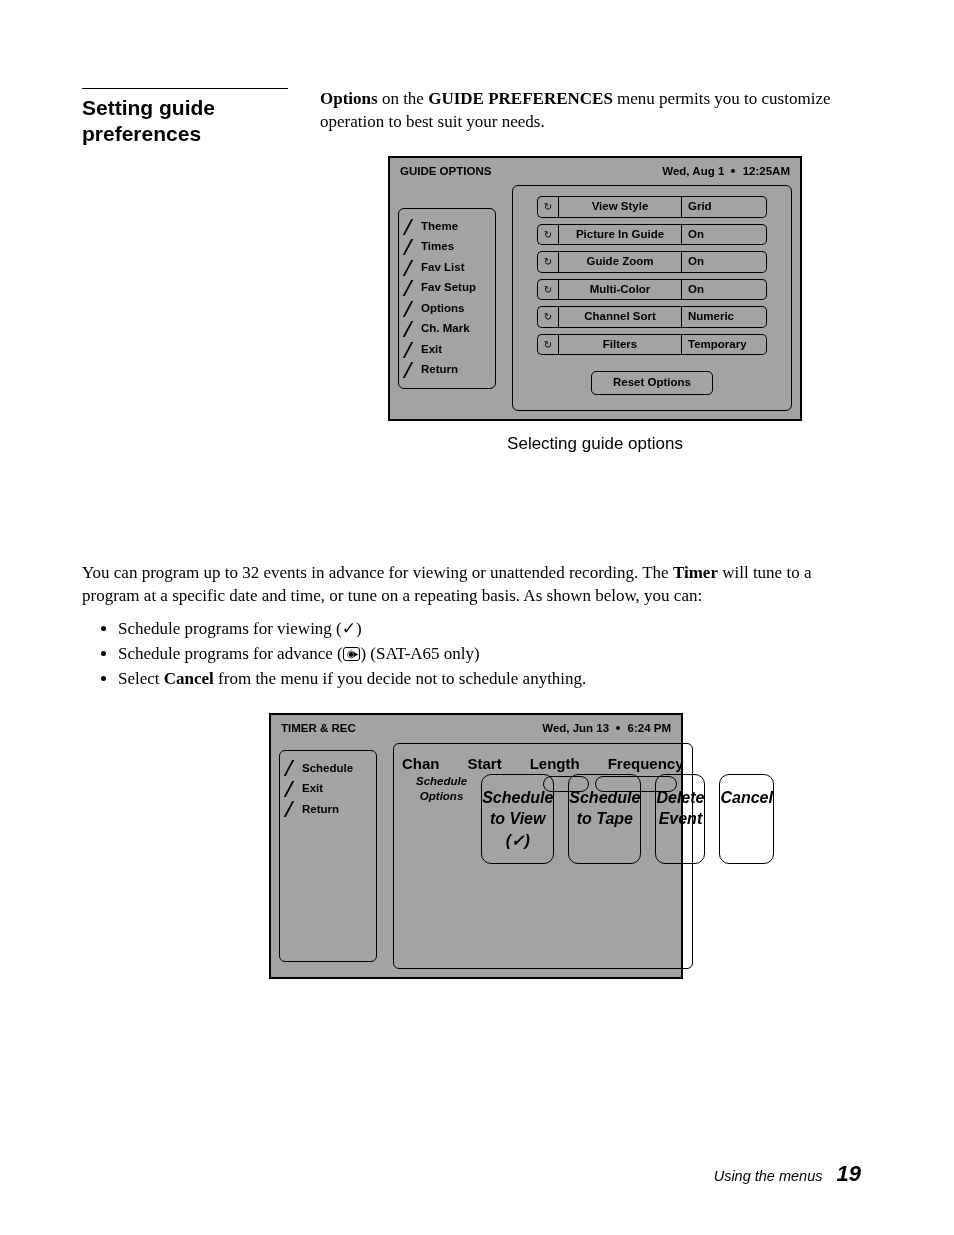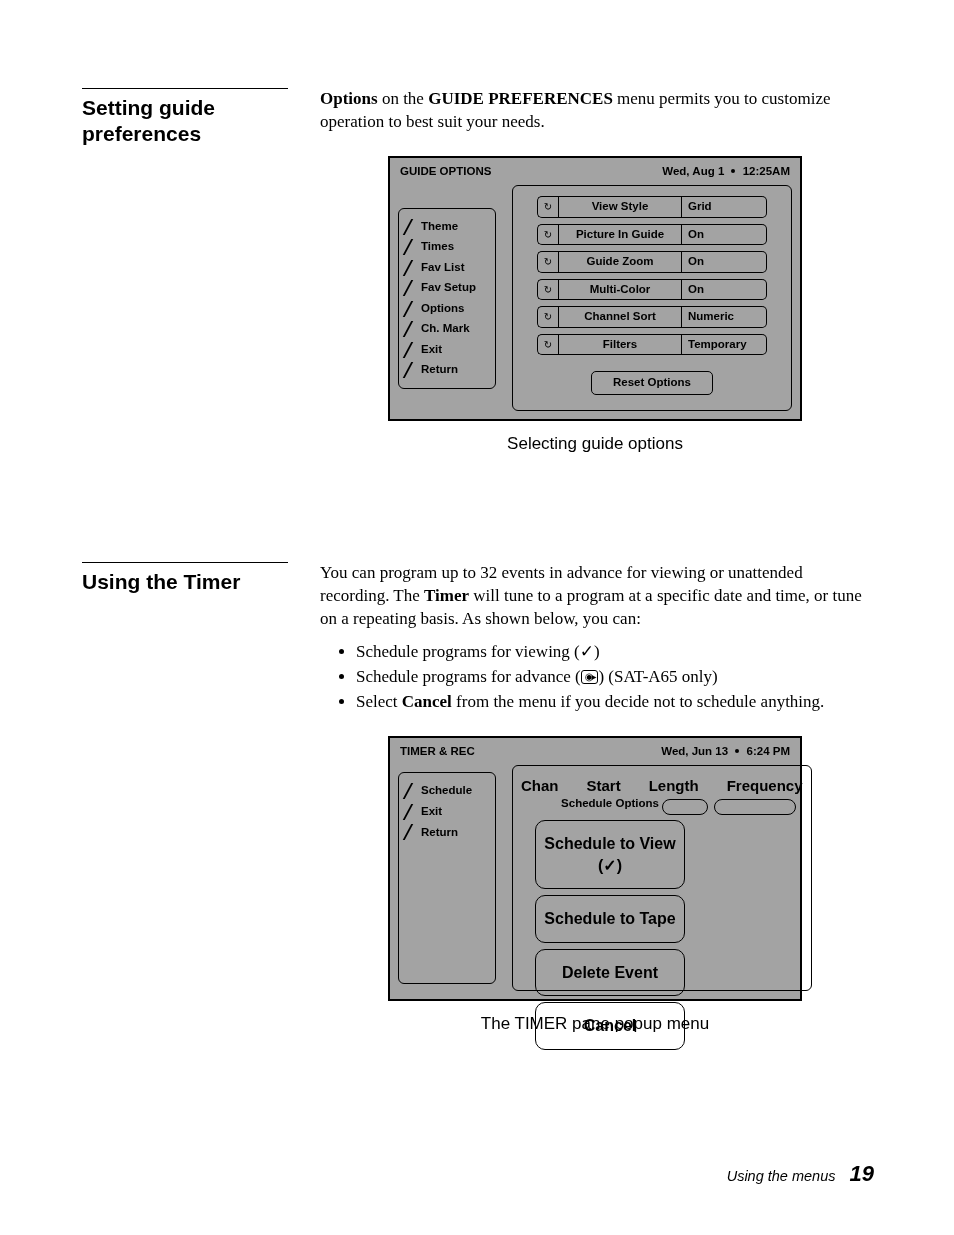--- a/index.html
+++ b/index.html
@@ -188,21 +188,21 @@
     gap: 6px;
     justify-content: center;
     margin-bottom: 0;
     margin-left: 135px;
   }
   .popup {
     position: absolute;
     left: 22px;
     top: 30px;
     width: 150px;
-    display: flex; flex-direction: column; gap: 6px;
+    display: flex; flex-direction: row; gap: 14px; font-style: italic;
   }
   .popup .popup-title {
     font-weight: bold;
     text-align: center;
     font-size: 11.5px;
     margin-bottom: 2px;
   }
   .popup .popup-item {
     border: 1.5px solid #000;
     border-radius: 10px;
@@ -227,21 +227,21 @@
     padding: 0 3px;
     font-size: 10px;
     line-height: 12px;
     letter-spacing: -2px;
     vertical-align: middle;
     font-family: Arial, sans-serif;
     transform: translateY(-1px);
   }
   .footer {
     position: absolute;
-    right: 80px;
+    right: 93px;
     bottom: 48px;
     font-family: Helvetica, Arial, sans-serif;
     font-style: italic;
     font-size: 14.5px;
   }
   .footer .pnum {
     font-style: italic;
     font-weight: bold;
     font-size: 22px;
     margin-left: 10px;
@@ -345,24 +345,20 @@
               <div class="reset-btn">Reset Options</div>
             </div>
           </div>
         </div>
         <div class="figure-caption">Selecting guide options</div>
       </div>
     </div>
   </div>
 
   <div class="section sec2">
-    <div class="leftcol">
-      <div class="rule"></div>
-      <div class="section-title">Using the Timer</div>
-    </div>
     <div class="rightcol">
       <div>
         <span>You can program up to 32 events in advance for viewing or unattended recording. The </span><b>Timer</b><span> will tune to a program at a specific date and time, or tune on a repeating basis. As shown below, you can:</span>
       </div>
       <ul class="bullets">
         <li>Schedule programs for viewing (✓)</li>
         <li>
           <span>Schedule programs for advance (</span><span class="tape-icon">◉▸</span><span>) (SAT-A65 only)</span>
         </li>
         <li>
@@ -409,21 +405,20 @@
               <div class="popup">
                 <div class="popup-title">Schedule Options</div>
                 <div class="popup-item">Schedule to View (✓)</div>
                 <div class="popup-item">Schedule to Tape</div>
                 <div class="popup-item">Delete Event</div>
                 <div class="popup-item">Cancel</div>
               </div>
             </div>
           </div>
         </div>
-        <div class="figure-caption">The TIMER pane popup menu</div>
       </div>
     </div>
   </div>
 
   <div class="footer">
     <span>Using the menus</span>
     <span class="pnum">19</span>
   </div>
 </div>
 

